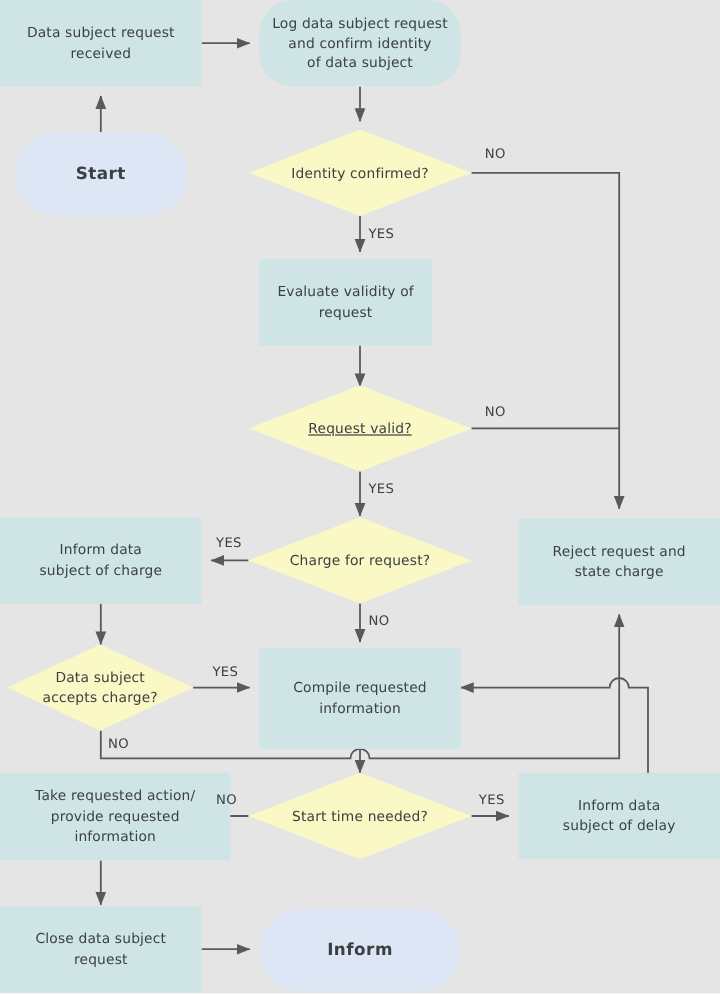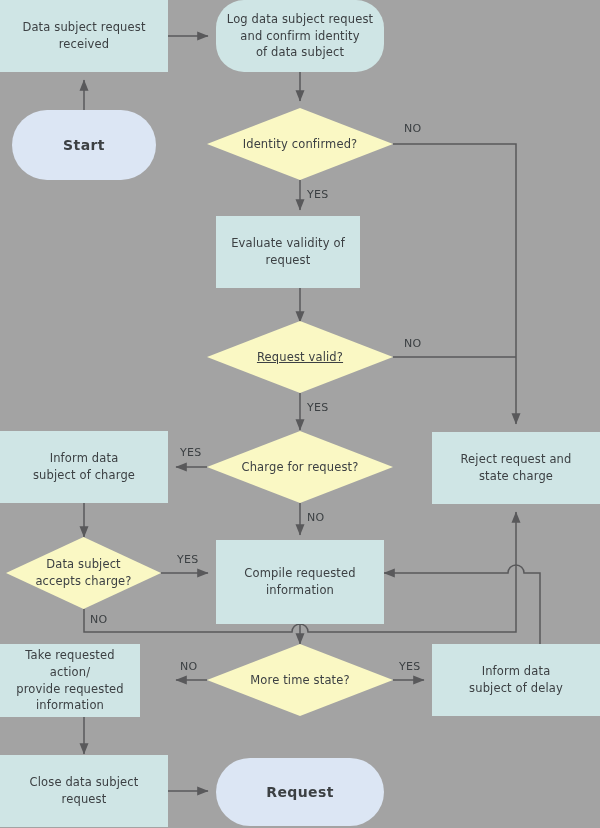--- a/index.html
+++ b/index.html
@@ -8,21 +8,21 @@
     padding: 0;
     background: #ffffff;
   }
   body {
     font-family: "DejaVu Sans", sans-serif;
   }
   #canvas {
     position: relative;
     width: 600px;
     height: 828px;
-    background: #a3a3a3;
+    background: #e5e5e5;
     overflow: hidden;
   }
   #wires {
     position: absolute;
     left: 0;
     top: 0;
     width: 600px;
     height: 828px;
     pointer-events: none;
   }
@@ -180,40 +180,40 @@
 accepts charge?</span>
   </div>
 
   <div class="node proc" style="left:216px; top:540px; width:168px; height:84px;">
     <span class="lbl">Compile requested
 information</span>
   </div>
 
   <div class="node dec" style="left:207px; top:644px; width:186px; height:72px;">
     <span class="diamondbg"></span>
-    <span class="lbl">More time state?</span>
+    <span class="lbl">Start time needed?</span>
   </div>
 
   <div class="node proc" style="left:432px; top:644px; width:168px; height:72px;">
     <span class="lbl">Inform data
 subject of delay</span>
   </div>
 
-  <div class="node proc" style="left:0px; top:644px; width:140px; height:73px;">
+  <div class="node proc" style="left:0px; top:644px; width:192px; height:73px;">
     <span class="lbl">Take requested action/
 provide requested
 information</span>
   </div>
 
   <div class="node proc" style="left:0px; top:755px; width:168px; height:72px;">
     <span class="lbl">Close data subject request</span>
   </div>
 
   <div class="node term" style="left:216px; top:758px; width:168px; height:68px;">
-    <span class="lbl">Request</span>
+    <span class="lbl">Inform</span>
   </div>
 
   <span class="edge-label" style="left:404px; top:122px;">NO</span>
 
   <span class="edge-label" style="left:307px; top:188px;">YES</span>
 
   <span class="edge-label" style="left:404px; top:337px;">NO</span>
 
   <span class="edge-label" style="left:307px; top:401px;">YES</span>
 

